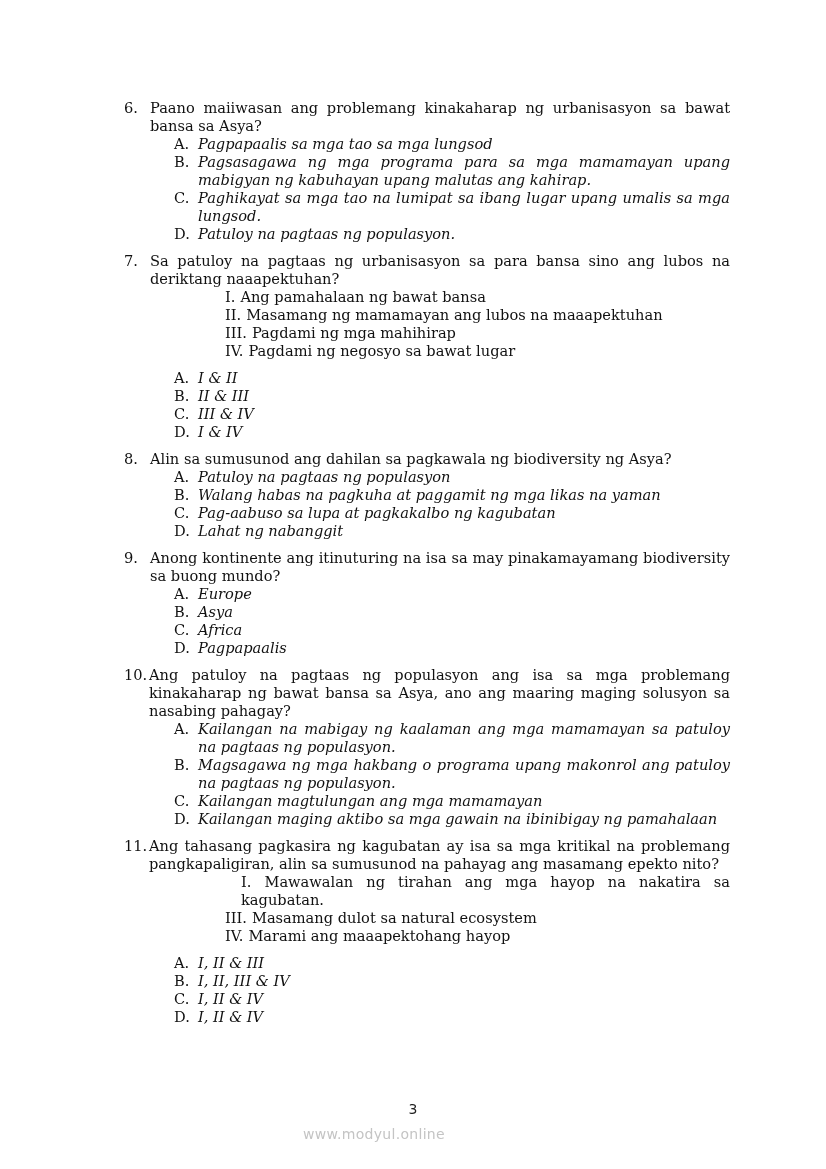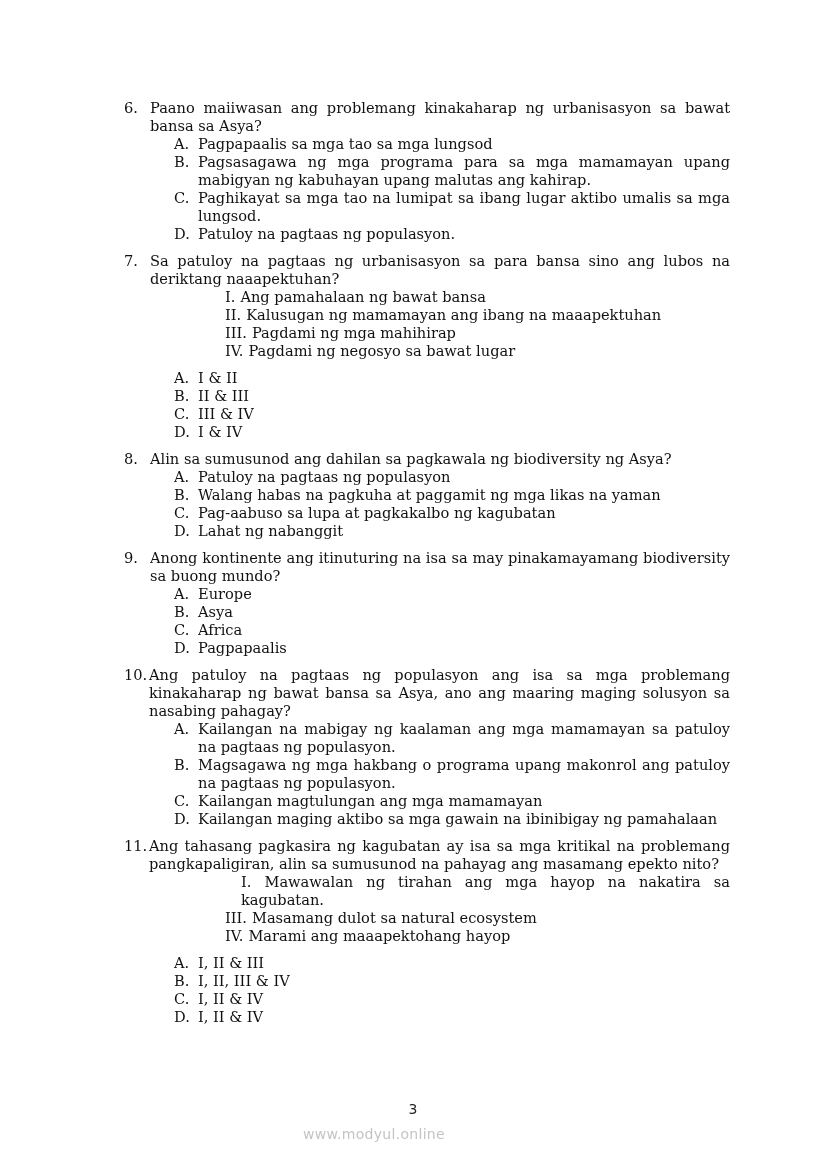--- a/index.html
+++ b/index.html
@@ -13,21 +13,21 @@
       font-size: 14.6px; line-height: 18px;
     }
     .q { margin: 0 0 9px 0; }
     .q-stem { display: flex; text-align: justify; }
     .q-num { width: 26px; flex: 0 0 26px; }
     .q-num.tight { width: 25px; flex: 0 0 25px; }
     .q-text { flex: 1; text-align: justify; }
     .choices { margin-left: 50px; }
     .choice { display: flex; }
     .choice-letter { width: 24px; flex: 0 0 24px; }
-    .choice-text { flex: 1; text-align: justify; }
+    .choice-text { flex: 1; text-align: justify; font-style: italic; }
     .romans { margin-left: 101px; }
     .roman { display: flex; }
     .roman-label { flex: 0 0 auto; padding-right: 5px; }
     .roman-text { flex: 1; text-align: justify; }
     .roman.wrap-hang { display: block; text-align: justify; margin-left: 16px; }
     .roman.hang { padding-left: 24px; text-indent: -24px; display: block; text-align: justify; }
     .gap { height: 9px; }
     .page-number {
       position: absolute; left: 0; width: 826px; top: 1101px; text-align: center;
       font-family: "DejaVu Sans", "Liberation Sans", sans-serif; font-size: 14px; color: #222;
@@ -52,42 +52,42 @@
       <div class="choice">
           <span class="choice-letter">A.</span>
           <span class="choice-text">Pagpapaalis sa mga tao sa mga lungsod</span>
         </div>
       <div class="choice">
           <span class="choice-letter">B.</span>
           <span class="choice-text">Pagsasagawa ng mga programa para sa mga mamamayan upang mabigyan ng kabuhayan upang malutas ang kahirap.</span>
         </div>
       <div class="choice">
           <span class="choice-letter">C.</span>
-          <span class="choice-text">Paghikayat sa mga tao na lumipat sa ibang lugar aktibo umalis sa mga lungsod.</span>
+          <span class="choice-text">Paghikayat sa mga tao na lumipat sa ibang lugar upang umalis sa mga lungsod.</span>
         </div>
       <div class="choice">
           <span class="choice-letter">D.</span>
           <span class="choice-text">Patuloy na pagtaas ng populasyon.</span>
         </div>
     </div>
   </div>
 
   <div class="q">
     <div class="q-stem">
       <span class="q-num">7.</span>
       <span class="q-text">Sa patuloy na pagtaas ng urbanisasyon sa para bansa sino ang lubos na deriktang naaapektuhan?</span>
     </div>
     <div class="romans">
       <div class="roman">
           <span class="roman-label">I.</span>
           <span class="roman-text">Ang pamahalaan ng bawat bansa</span>
         </div>
       <div class="roman">
           <span class="roman-label">II.</span>
-          <span class="roman-text">Kalusugan ng mamamayan ang ibang na maaapektuhan</span>
+          <span class="roman-text">Masamang ng mamamayan ang lubos na maaapektuhan</span>
         </div>
       <div class="roman">
           <span class="roman-label">III.</span>
           <span class="roman-text">Pagdami ng mga mahihirap</span>
         </div>
       <div class="roman">
           <span class="roman-label">IV.</span>
           <span class="roman-text">Pagdami ng negosyo sa bawat lugar</span>
         </div>
     </div>

